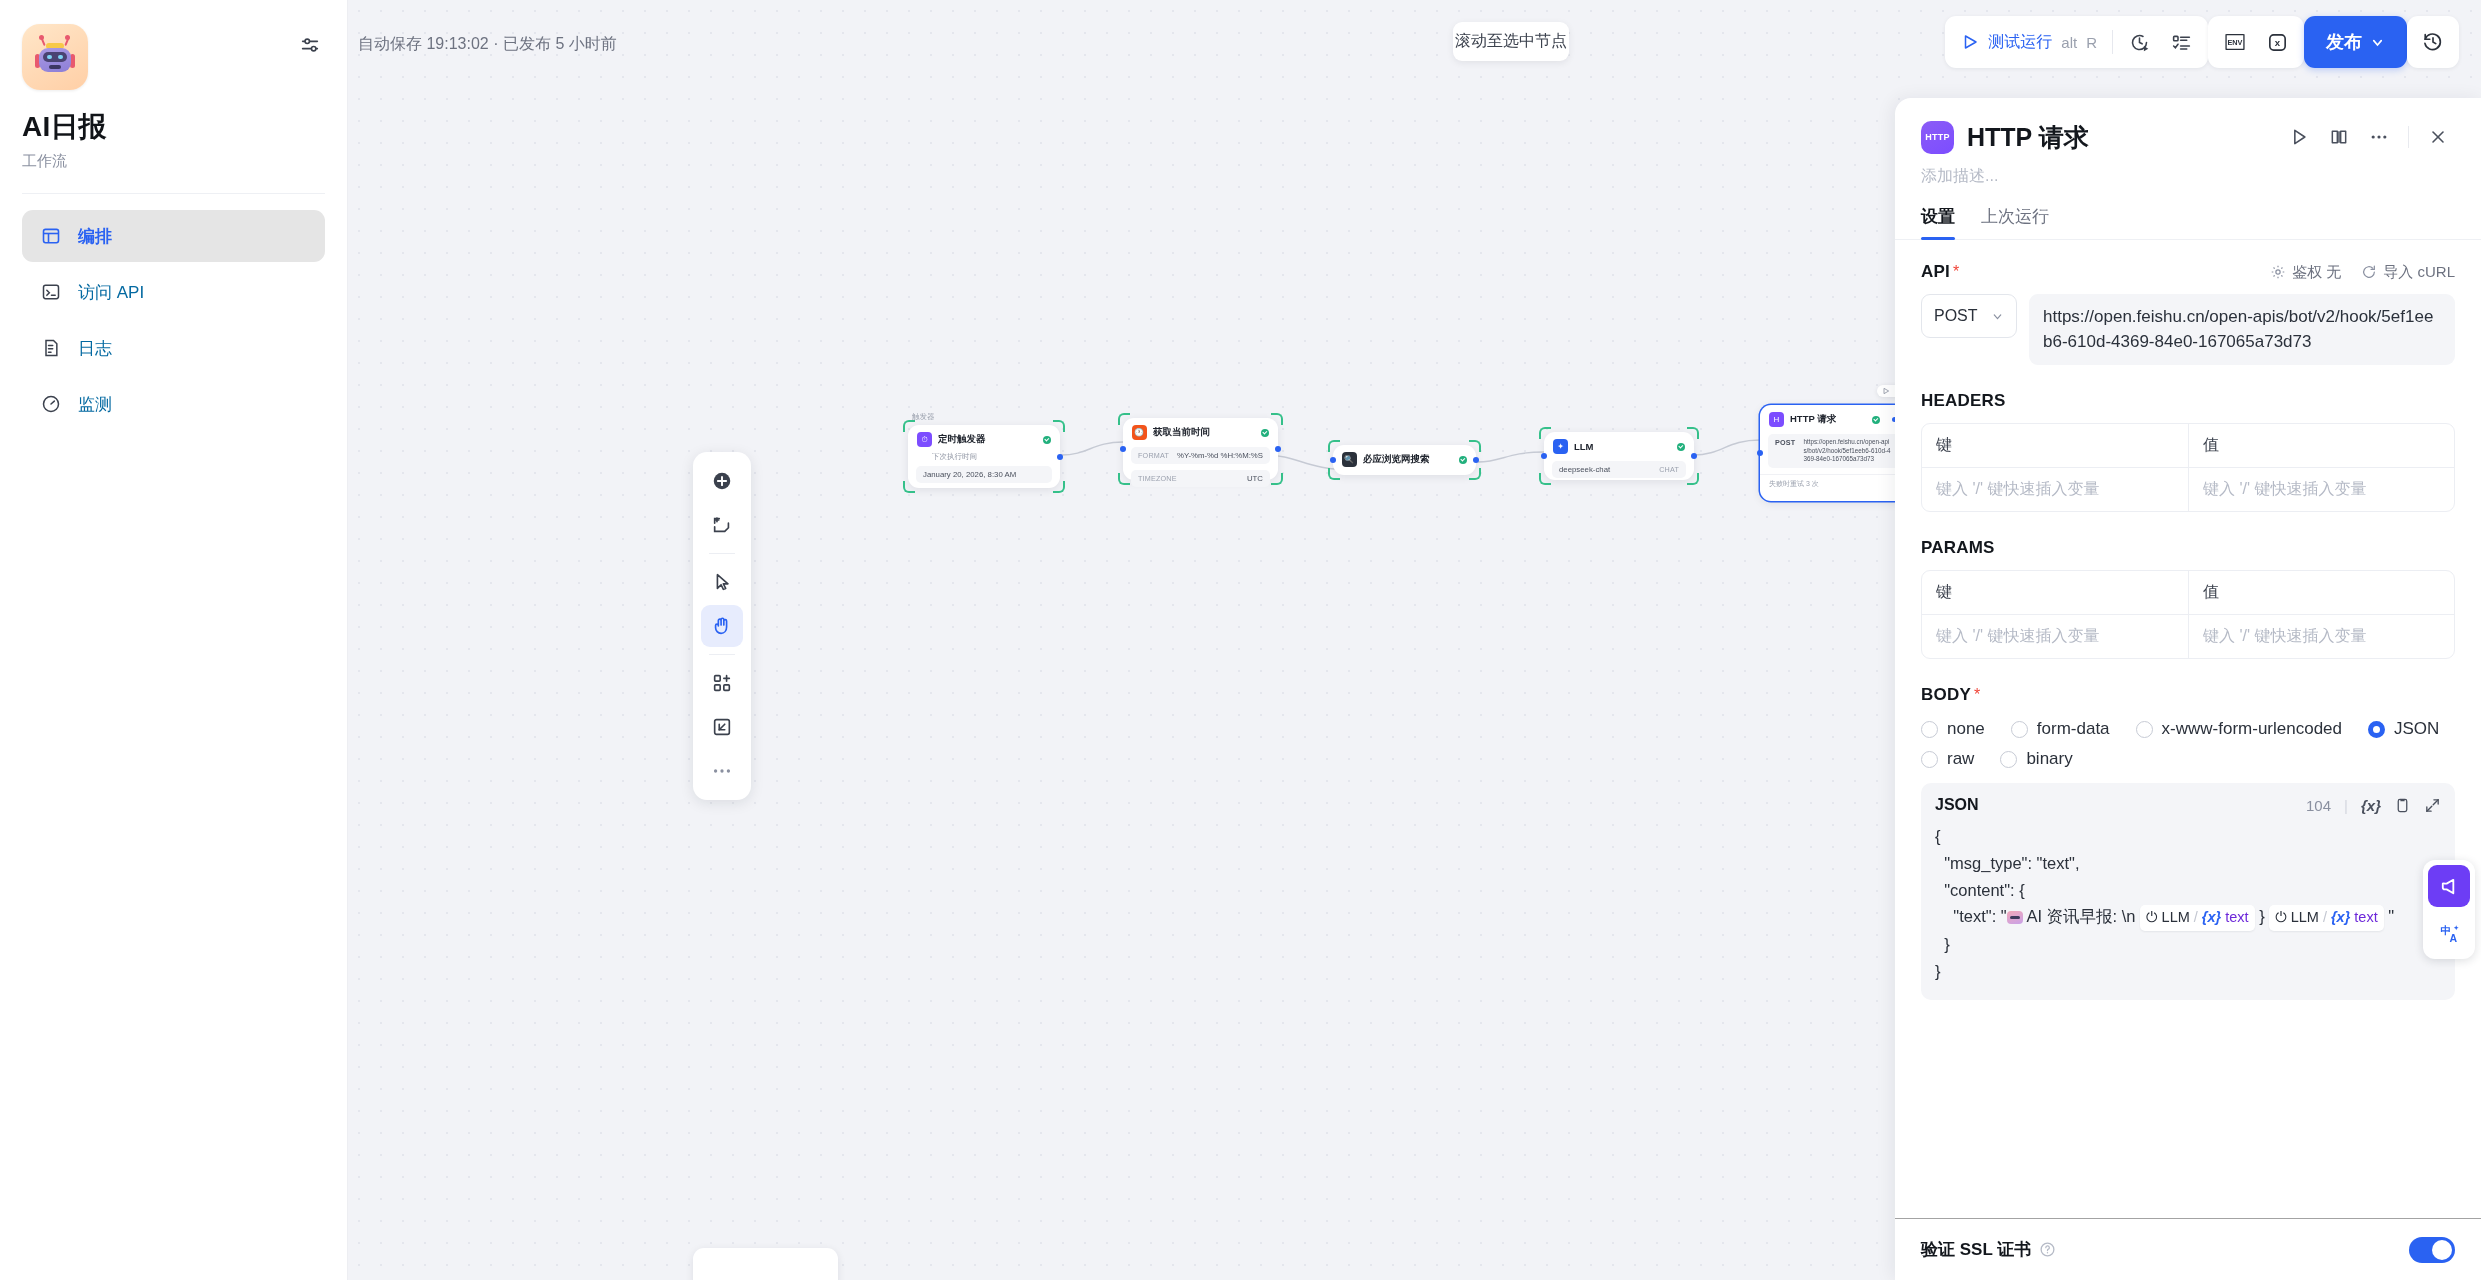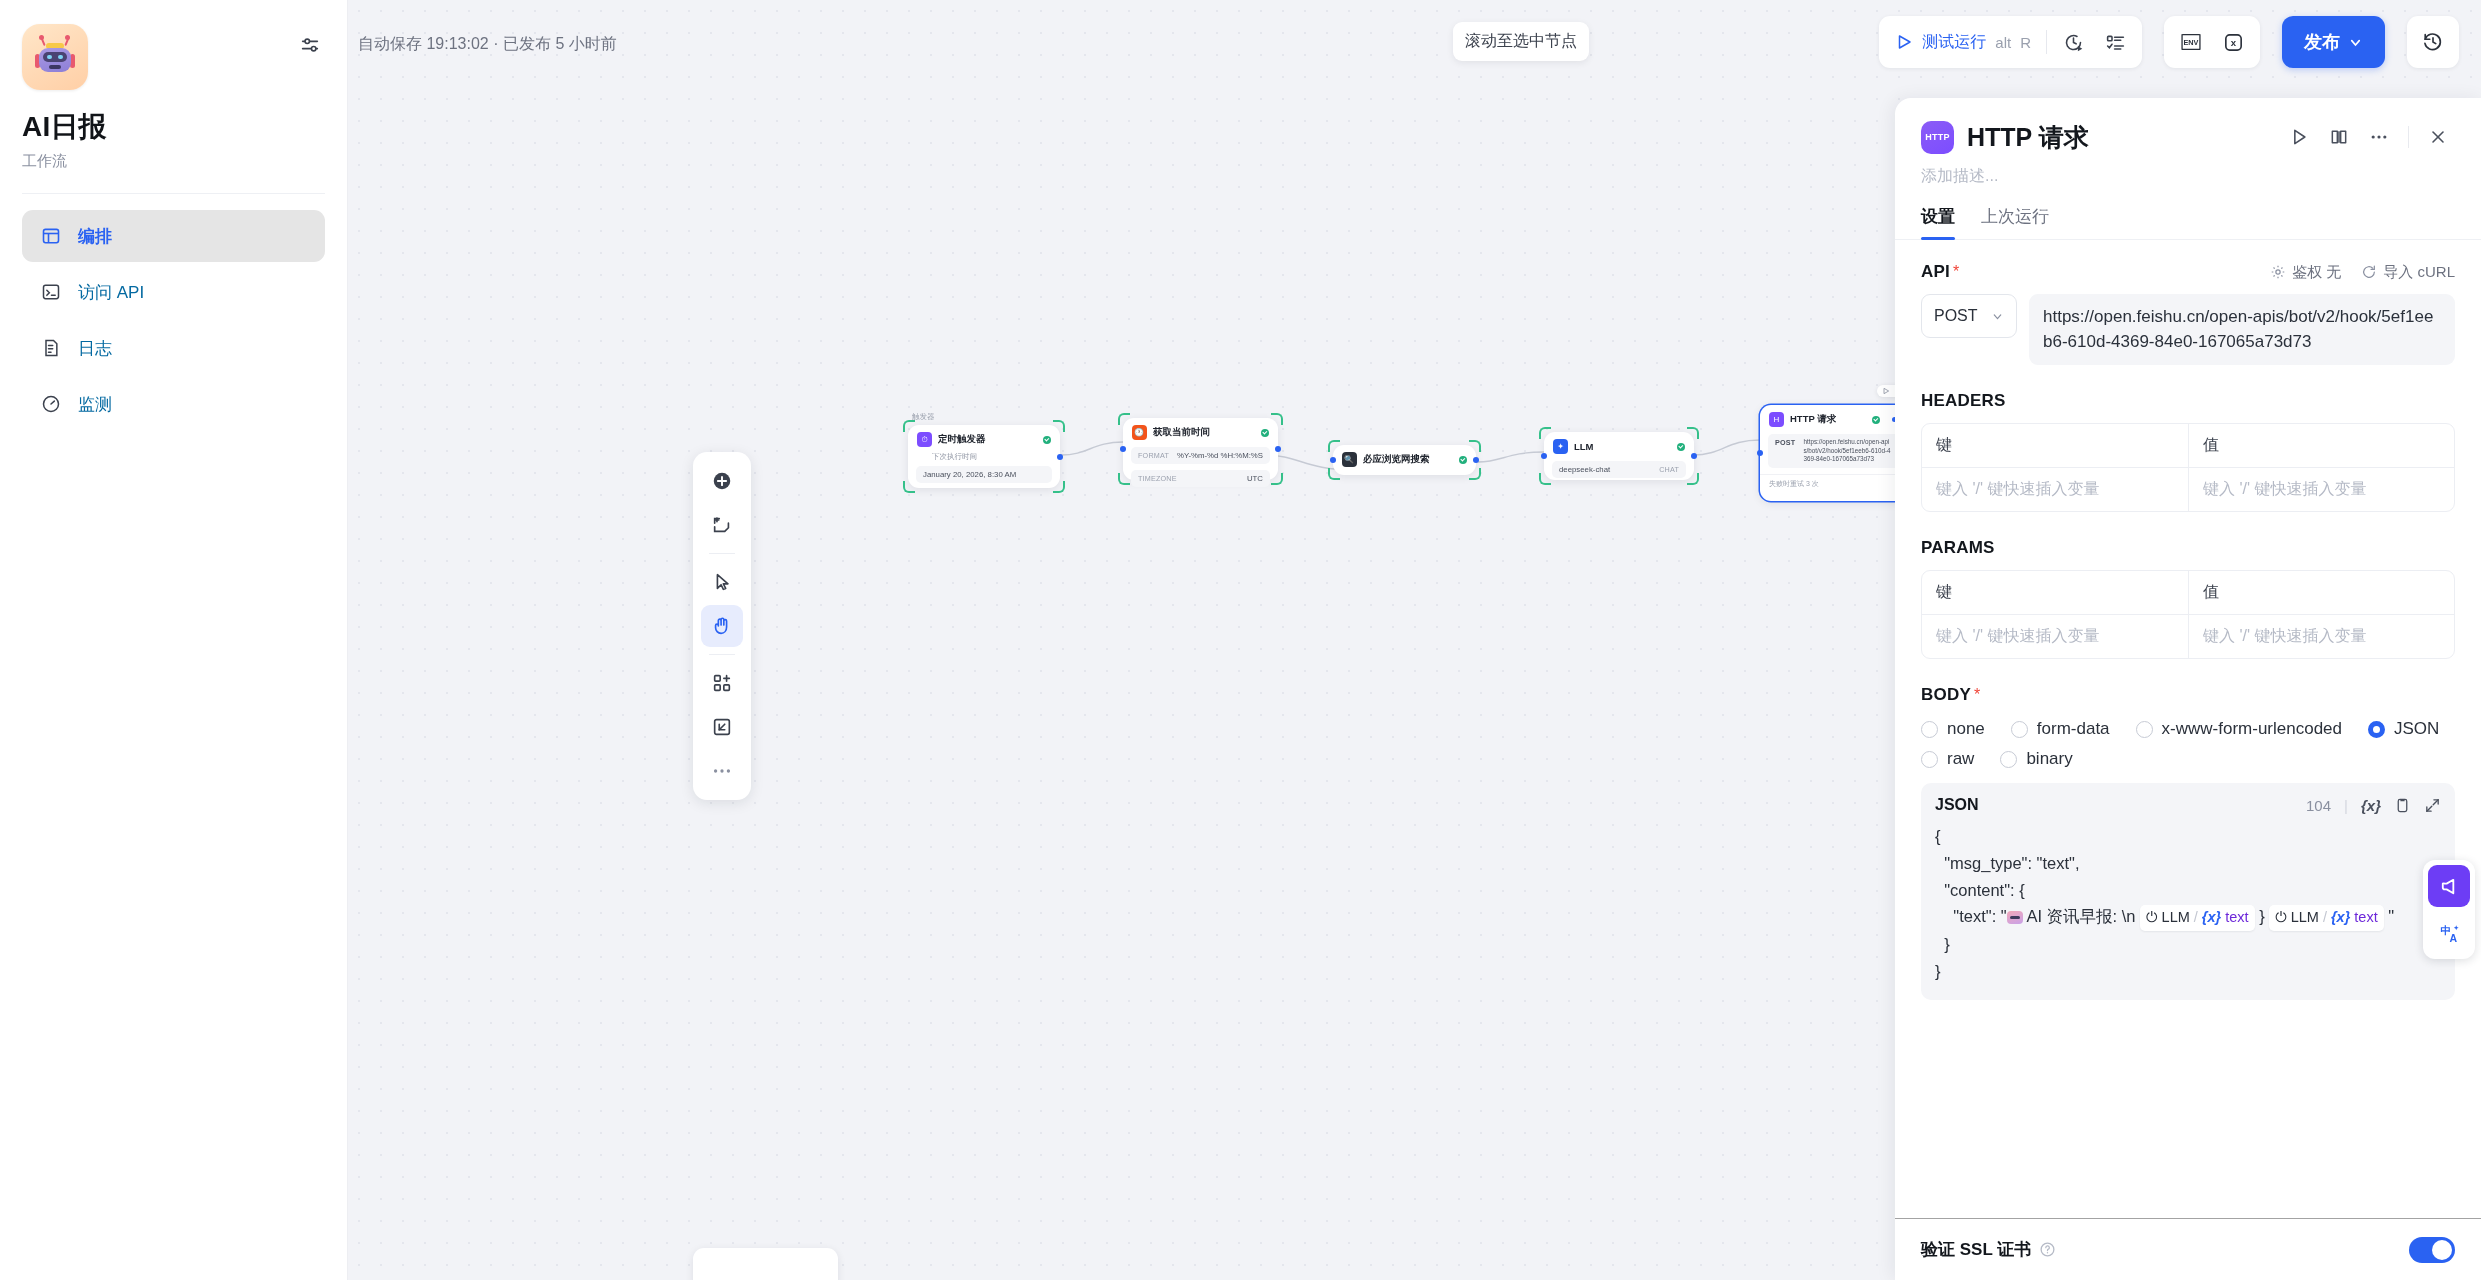--- a/index.html
+++ b/index.html
@@ -65,25 +65,25 @@
   
   .main { position:relative; flex:1 1 auto; height:1280px; background:#f2f3f7; }
 
   .topbar {
     position:absolute; left:0; top:0; right:0; height:88px;
     display:flex; align-items:center; padding:0 22px 0 10px; z-index:4;
   }
   .autosave { font-size:16px; color:#6d7280; white-space:nowrap; }
   .scroll-chip {
     position:absolute; left:1105px; top:22px;
-    background:#fff; border-radius:9px; padding:9px 12px; font-size:16px; color:#3b414d;
+    background:#fff; border-radius:9px; padding:9px 2px; font-size:16px; color:#3b414d;
     box-shadow:0 2px 7px rgba(20,25,40,.08); white-space:nowrap; cursor:pointer;
   }
 
-  .top-right { position:absolute; right:22px; top:16px; display:flex; align-items:center; gap:22px; }
+  .top-right { position:absolute; right:22px; top:16px; display:flex; align-items:center; gap:0; }
   .tr-group {
     background:#fff; border-radius:11px; display:flex; align-items:center;
     box-shadow:0 1px 4px rgba(20,25,40,.07); height:52px; padding:0 6px;
   }
   .tr-btn {
     display:flex; align-items:center; gap:9px; height:40px; padding:0 10px;
     border-radius:8px; cursor:pointer; font-size:16px; color:#3b414d; white-space:nowrap;
   }
   .tr-btn .lbl { color:#2a62f2; font-weight:500; }
   .kbd { color:#9aa0ae; font-size:15px; }

